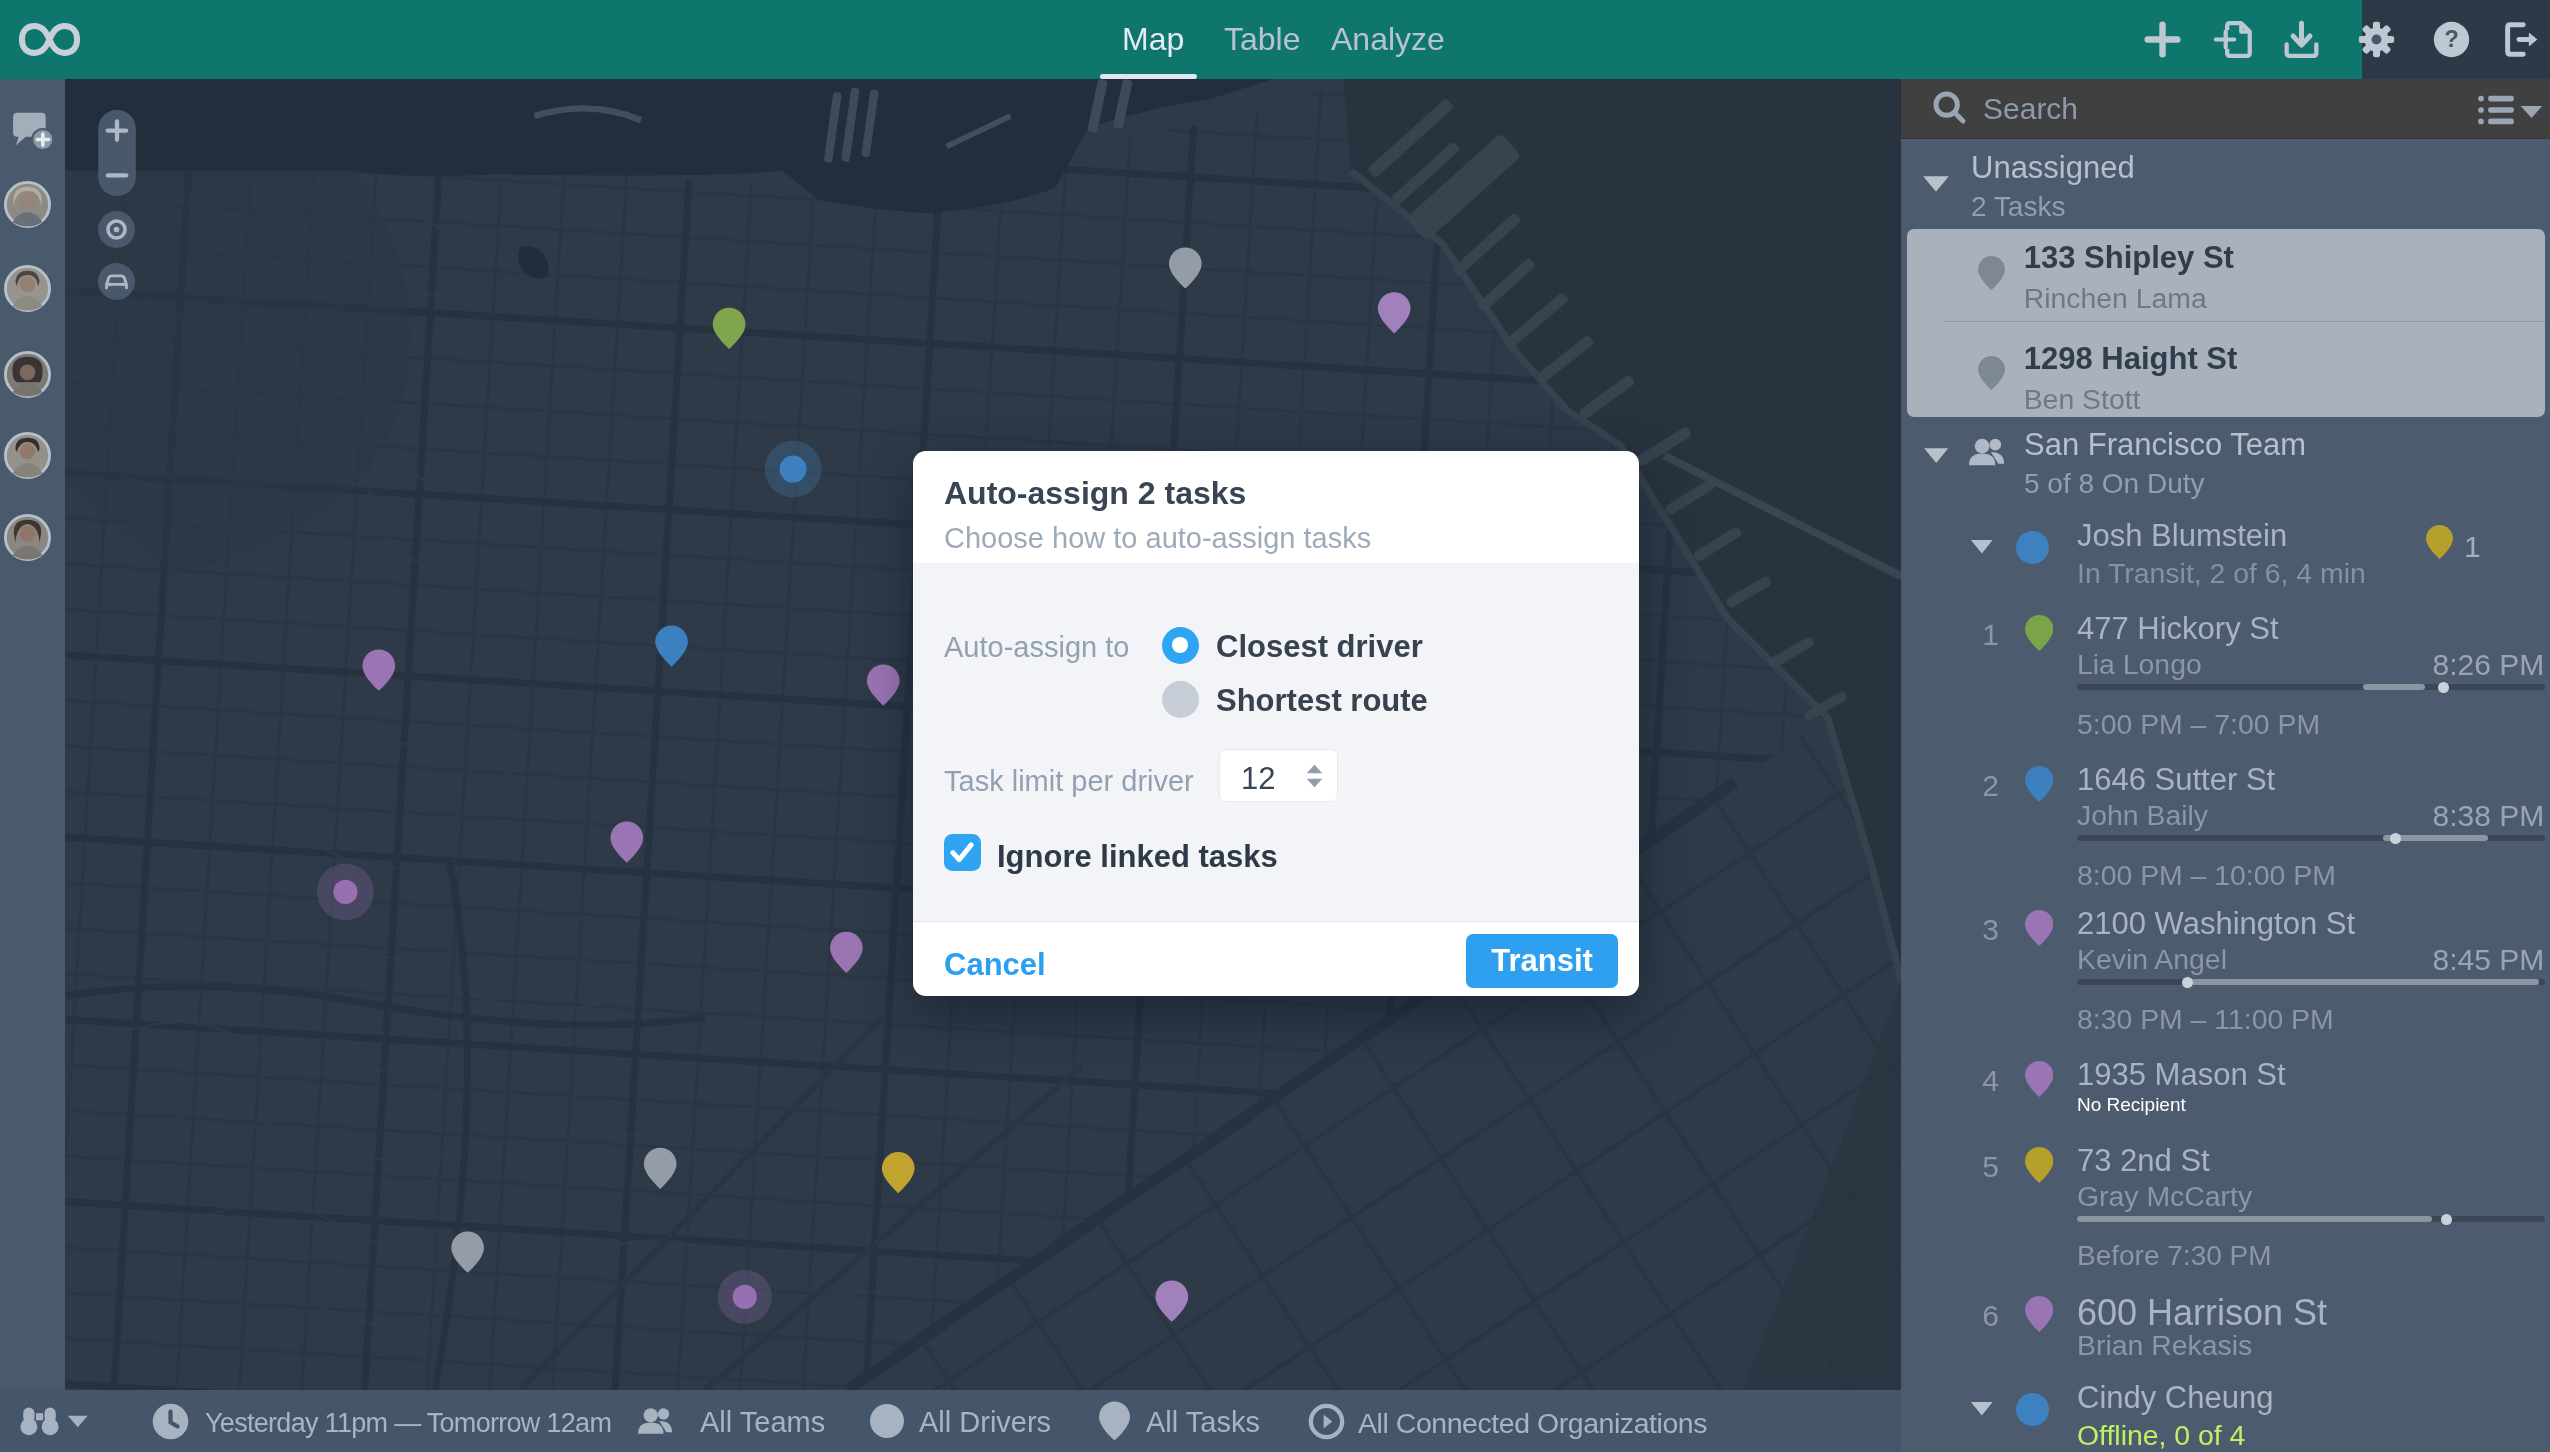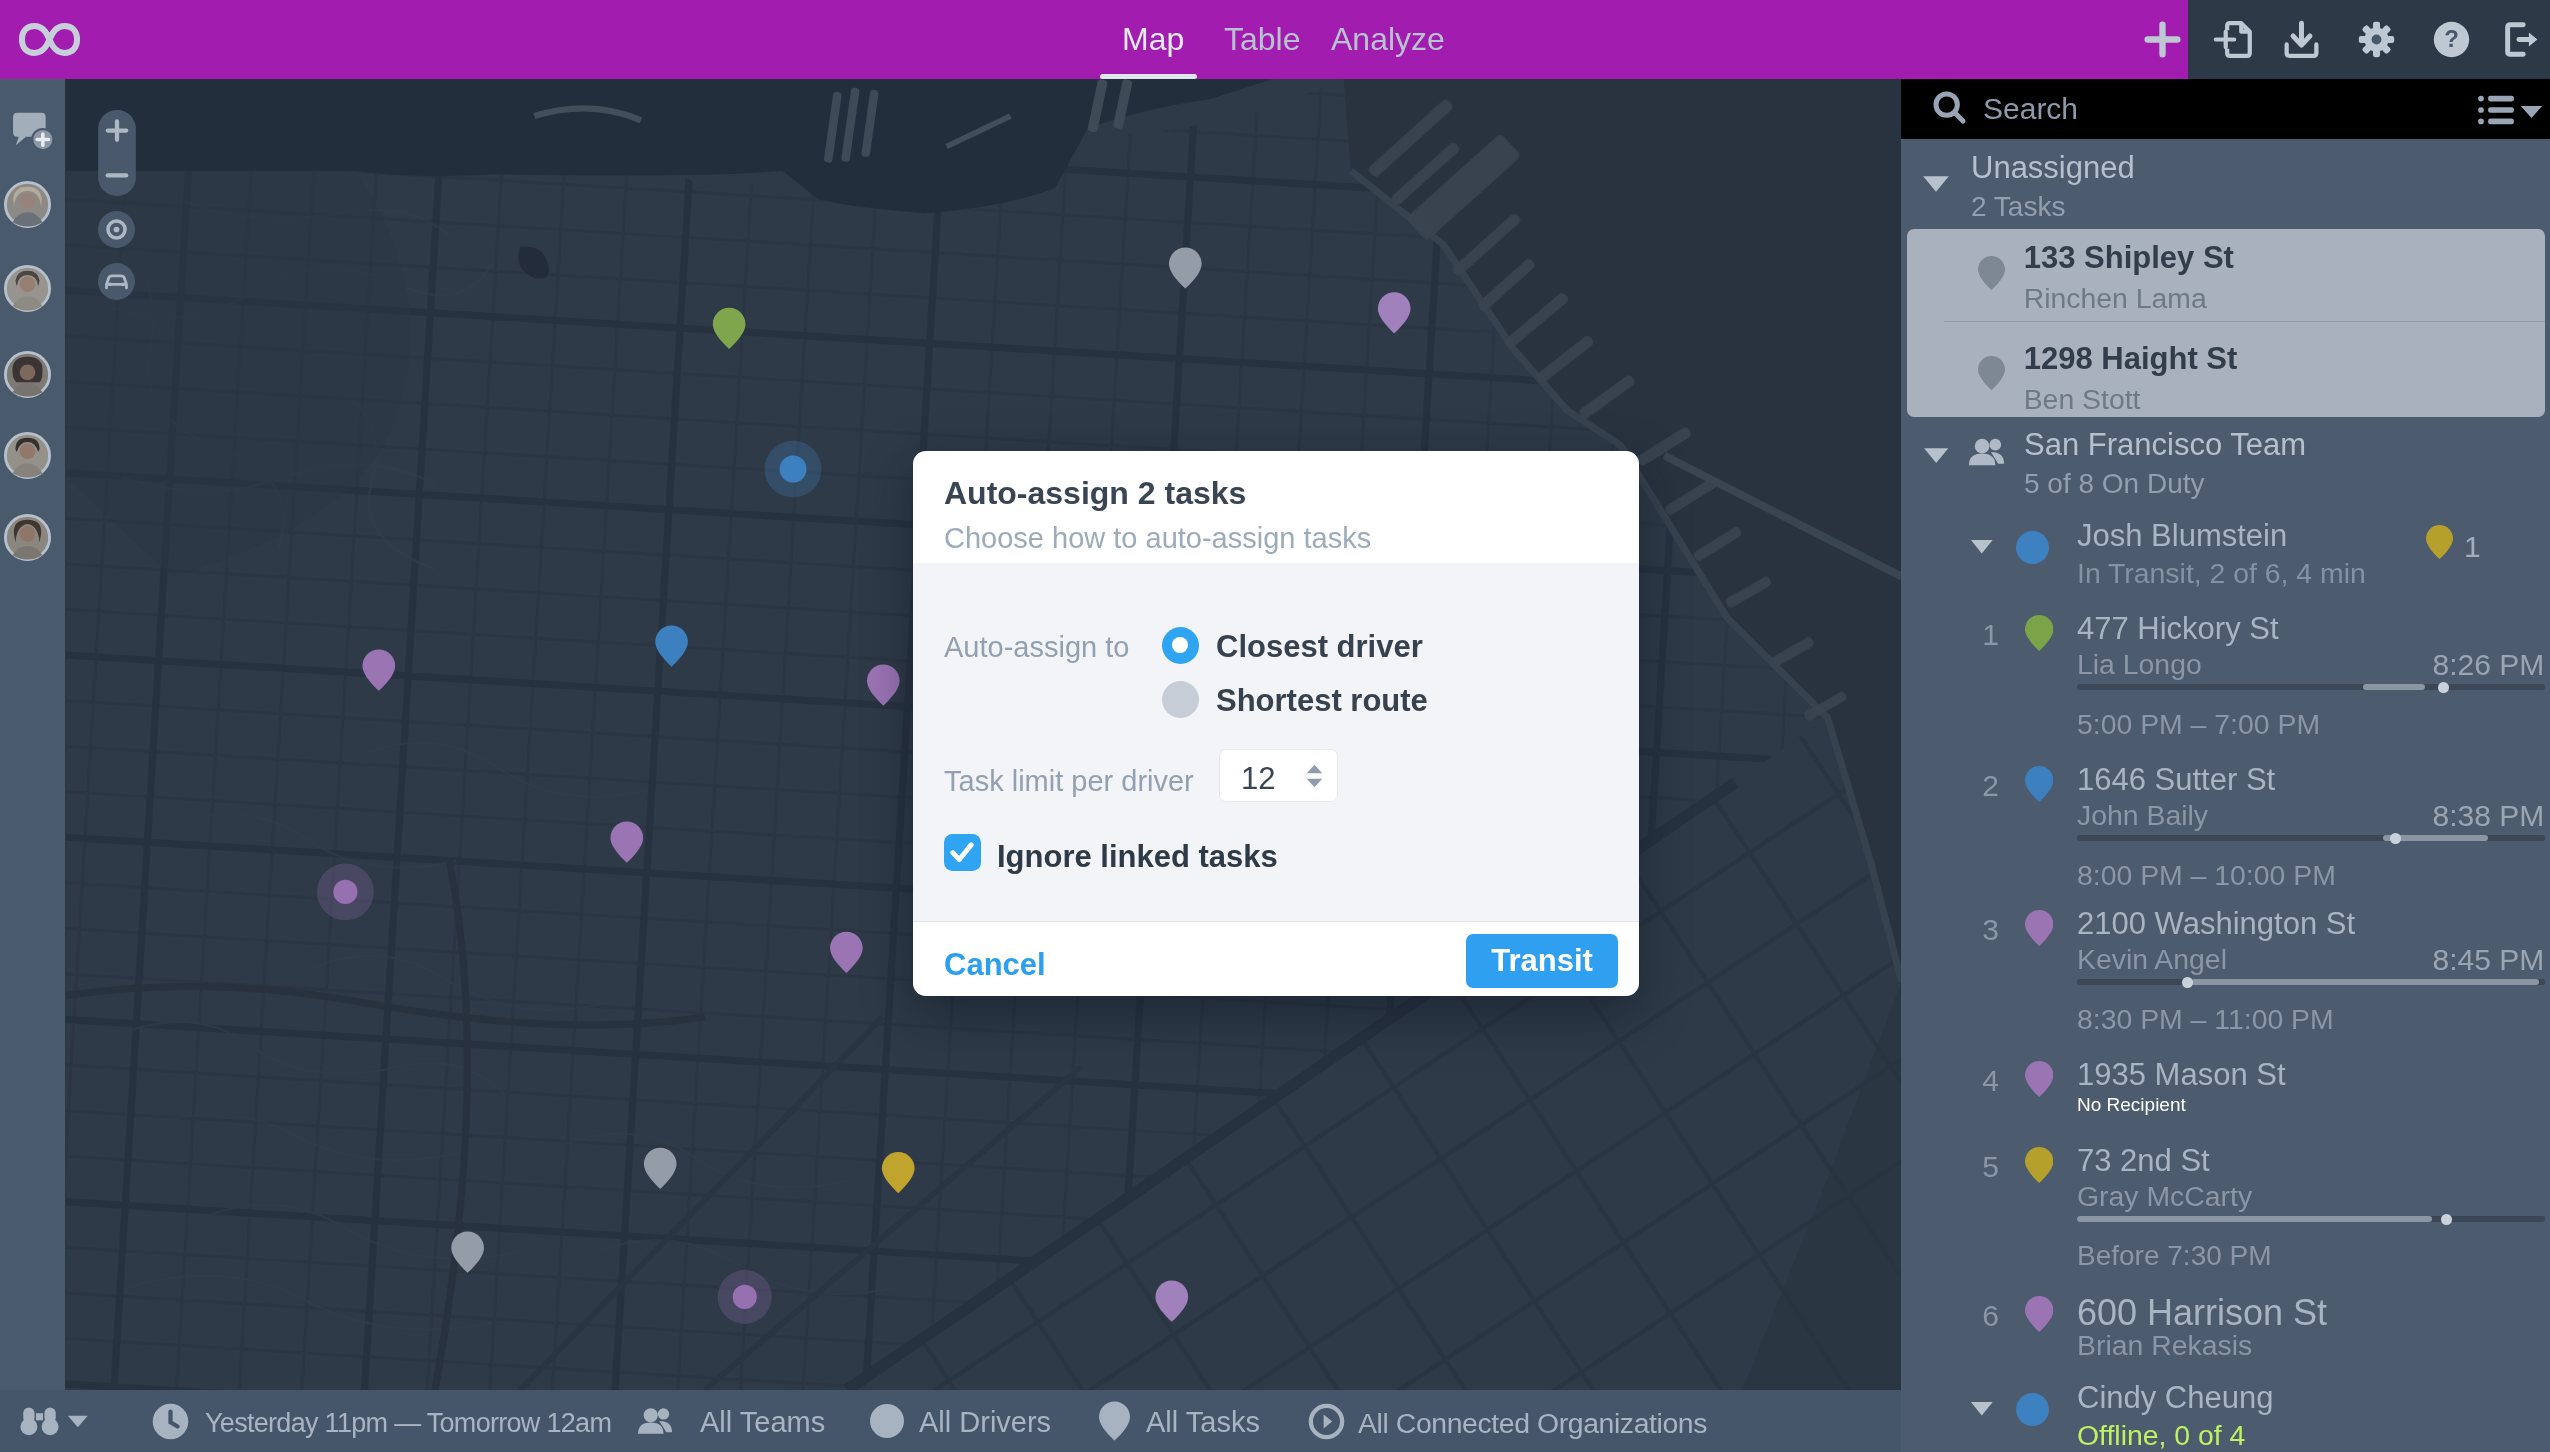--- a/index.html
+++ b/index.html
@@ -1,18 +1,18 @@
 <!DOCTYPE html>
 <html style="font-size:11.4px"><head>
 <meta charset="utf-8">
 <style>
 * { margin:0; padding:0; box-sizing:border-box; }
 html,body { width:2550px; height:1452px; overflow:hidden; background:#2d3947; font-family:"Liberation Sans", sans-serif; }
 .abs { position:absolute; }
-#topbar { position:absolute; left:0; top:0; width:2188px; height:79px; background:#a21caf; }
+#topbar { position:absolute; left:0; top:0; width:2362px; height:79px; background:#0f766e; }
 #sidebar { position:absolute; left:0; top:79px; width:65px; height:1311px; background:#4a5a6d; }
 #mapwrap { position:absolute; left:65px; top:79px; width:1837px; height:1311px; background:#2d3947; overflow:hidden; }
 #bottombar { position:absolute; left:0; top:1390px; width:1901px; height:62px; background:#46566a; }
 #panel { position:absolute; left:1901px; top:79px; width:649px; height:1373px; background:#4d5b6e; overflow:hidden; }
 .tab { position:absolute; top:0; height:79px; line-height:79px; font-size:32px; color:#b9c3d0; }
 .task { position:absolute; left:0; width:649px; height:142px; }
 .tnum { position:absolute; left:68px; top:7.1px; width:43px; text-align:center; font-size:30px; color:#8b97a6; }
 </style>
 </head>
 <body>
@@ -303,21 +303,21 @@
       <use href="#mpin" fill="#a8b3c1"></use>
     </svg>
   <div class="abs" style="left:1146px;top:15.6px;font-size:29px;color:#a9b4c2">All Tasks</div>
   <svg class="abs" style="left:1308px;top:12.8px" width="37" height="37" viewBox="0 0 52 52">
     <circle cx="26" cy="26" r="22" fill="none" stroke="#a8b3c1" stroke-width="6"></circle>
     <path d="M22 16 L34 26 L22 36 Z" fill="#a8b3c1"></path>
   </svg>
   <div class="abs" style="left:1358px;top:17px;font-size:28.4px;letter-spacing:-0.4px;color:#a9b4c2">All Connected Organizations</div>
 </div>
 <div id="panel">
-  <div class="abs" style="left:0;top:0;width:649px;height:60px;background:#000000;border-bottom:1.4px solid rgba(0,0,0,0.18)">
+  <div class="abs" style="left:0;top:0;width:649px;height:60px;background:#404040;border-bottom:1.4px solid rgba(0,0,0,0.18)">
     <svg class="abs" style="left:30px;top:10px" width="37" height="37" viewBox="0 0 52 52">
       <circle cx="22" cy="22" r="15" fill="none" stroke="#99a5b4" stroke-width="7"></circle>
       <path d="M33 33 L45 45" stroke="#99a5b4" stroke-width="7" stroke-linecap="round"></path>
     </svg>
     <div class="abs" style="left:82px;top:12.8px;font-size:30px;color:#8d9aab">Search</div>
     <svg class="abs" style="left:577px;top:15.6px" width="36" height="30" viewBox="0 0 50 42">
       <g fill="#9aa6b5">
           <circle cx="4" cy="5" r="4"></circle>
           <rect x="14" y="1" width="36" height="8" rx="3"></rect>
           <circle cx="4" cy="21" r="4"></circle>

